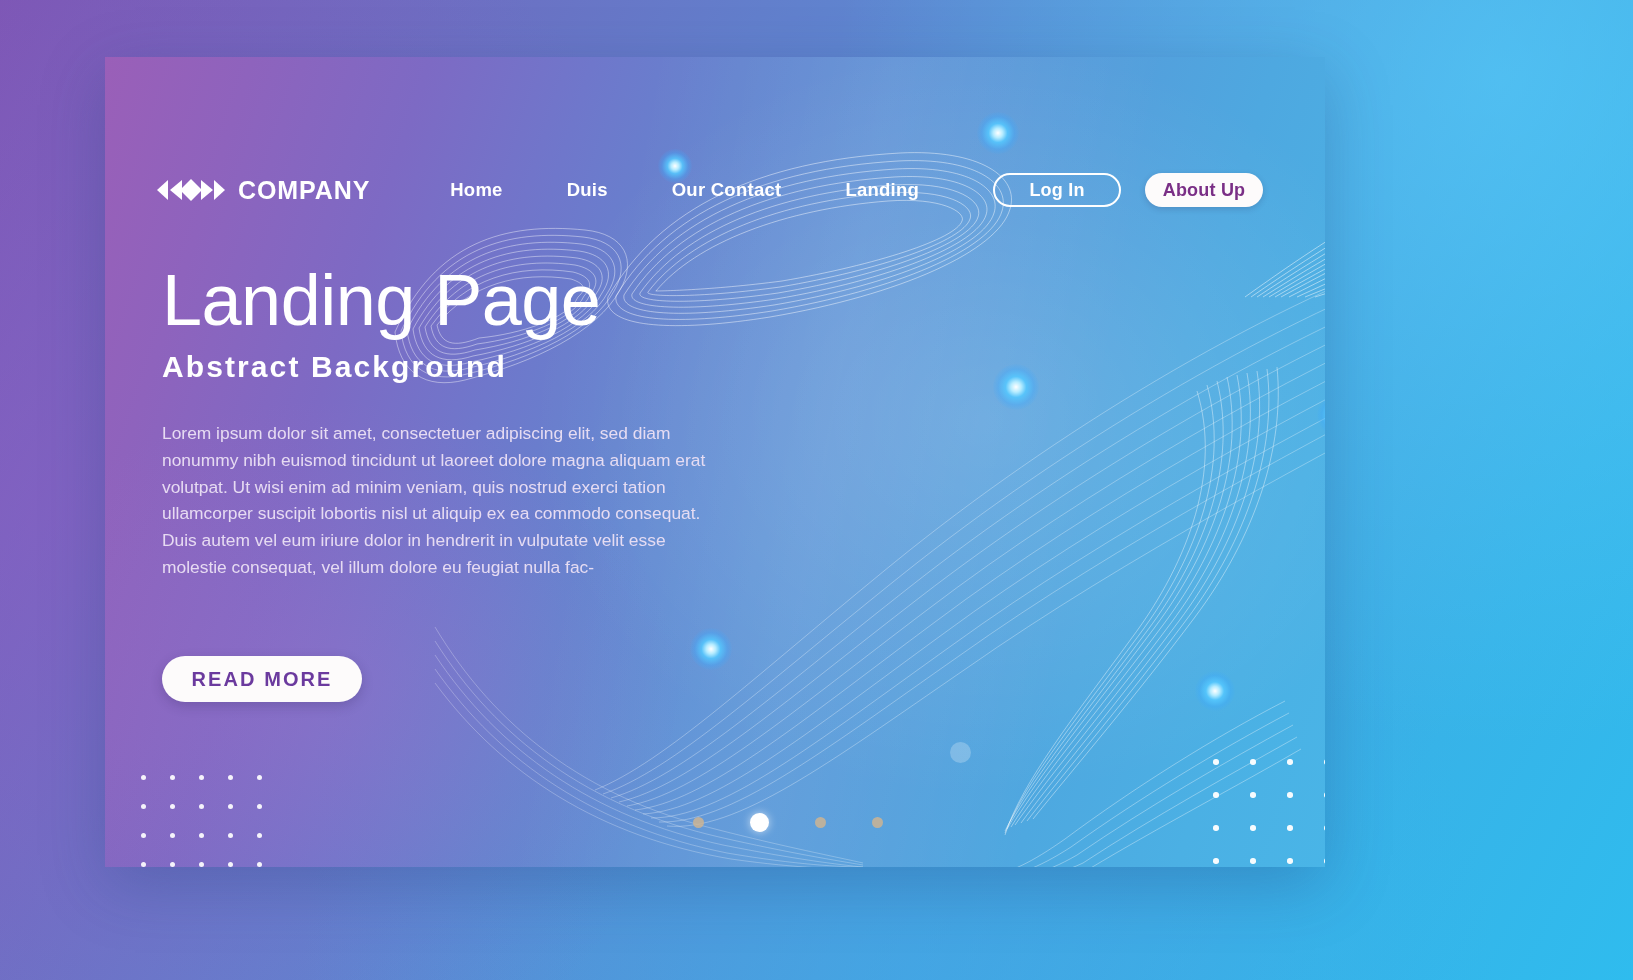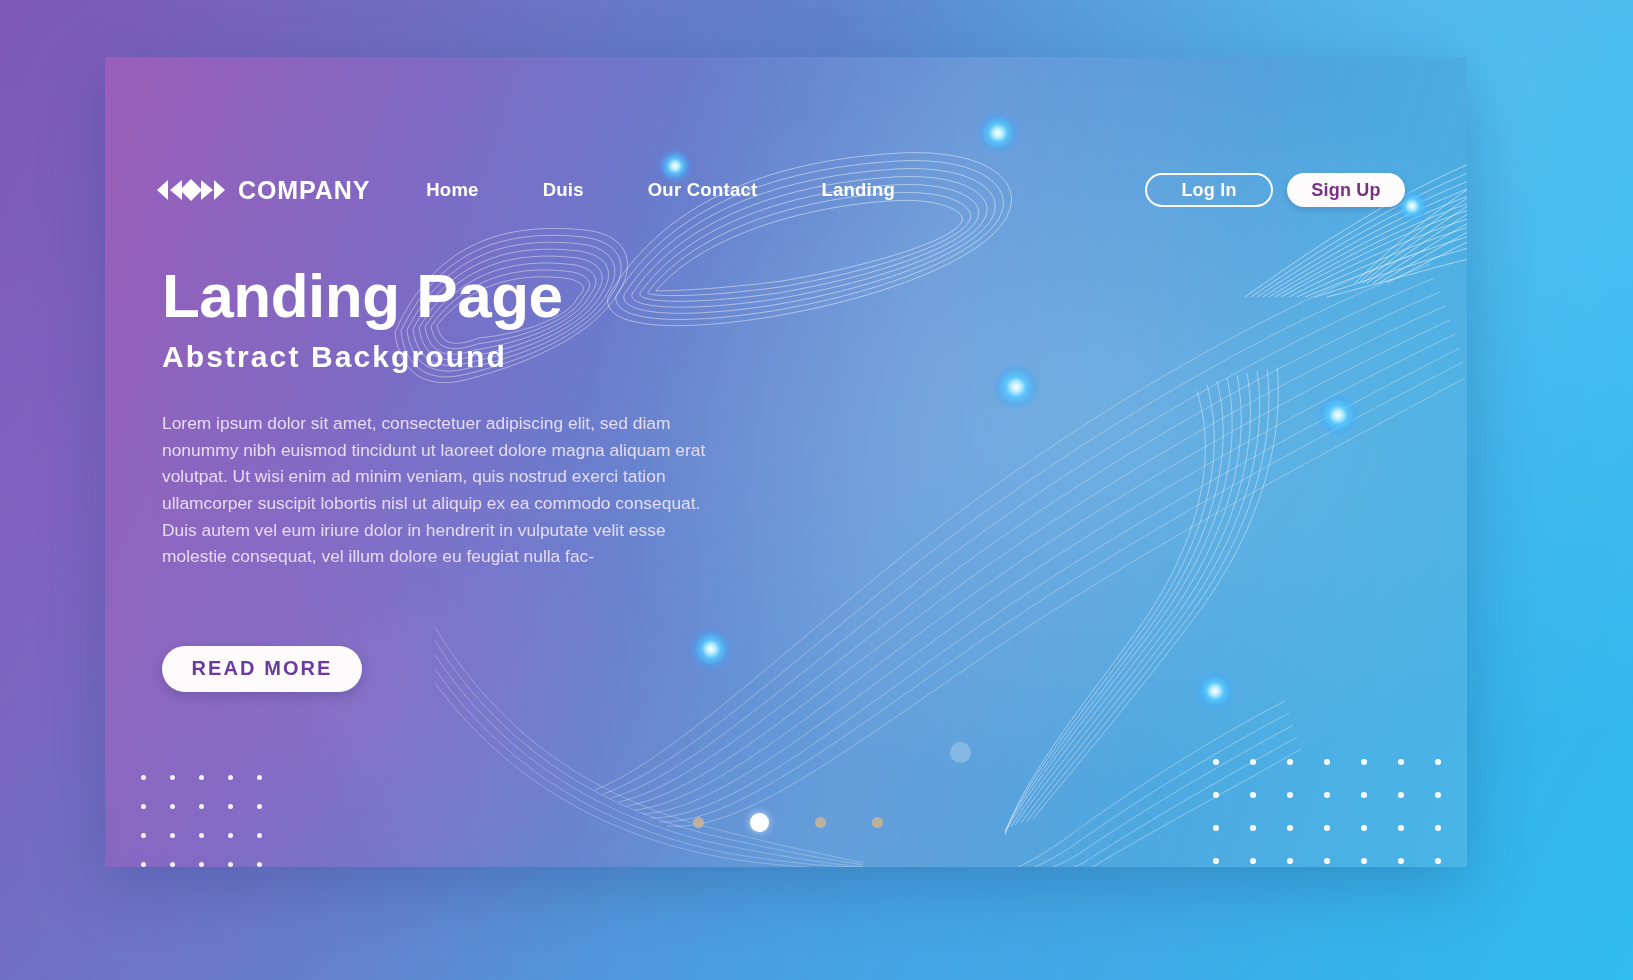--- a/index.html
+++ b/index.html
@@ -20,21 +20,21 @@
       radial-gradient(circle at 92% 8%, rgba(90,210,255,.55) 0%, rgba(90,210,255,0) 38%),
       radial-gradient(circle at 4% 52%, rgba(150,90,200,.40) 0%, rgba(150,90,200,0) 42%),
       radial-gradient(circle at 55% 100%, rgba(60,170,235,.45) 0%, rgba(60,170,235,0) 45%);
     pointer-events:none;
   }
 
   
   .hero{
     position:absolute;
     left:105px; top:57px;
-    width:1362px; height:810px;
+    width:1220px; height:810px;
     overflow:hidden;
     background: linear-gradient(108deg,
         #9a5fb8 0%,
         #8e63bd 10%,
         #7d6ac4 22%,
         #6f77cb 33%,
         #6484cf 43%,
         #5c92d6 55%,
         #559ddb 67%,
         #4ea8e0 79%,
@@ -72,53 +72,53 @@
     padding-left:52px; padding-right:62px;
   }
   .brand{ display:flex; align-items:center; gap:13px; }
   .brand-mark{ display:block; }
   .brand-name{
     color:#fff; font-size:25px; font-weight:bold;
     letter-spacing:.9px;
   }
   .nav-links{
     display:flex; align-items:flex-end;
-    gap:0; margin-left:56px;
+    gap:0; margin-left:80px;
   }
   .nav-links a{
     color:#ffffff; text-decoration:none;
     font-size:18.5px; font-weight:bold;
     letter-spacing:.25px;
     padding:6px 0;
     margin-right:64px;
     white-space:nowrap;
   }
   .nav-links a:last-child{ margin-right:0; }
-  .nav-actions{ margin-left:auto; display:flex; gap:14px; }
+  .nav-actions{ margin-left:auto; display:flex; gap:24px; }
   .btn-login{
     display:flex; align-items:center; justify-content:center;
     width:128px; height:34px;
     border:2px solid #ffffff; border-radius:18px;
     color:#ffffff; font-size:18px; font-weight:bold;
     background:transparent; letter-spacing:.2px;
   }
   .btn-signup{
     display:flex; align-items:center; justify-content:center;
     width:118px; height:34px;
     border:none; border-radius:18px;
     background:#fdfbfb; color:#7a2f86;
     font-size:18px; font-weight:bold; letter-spacing:.2px;
     box-shadow:0 2px 6px rgba(40,30,80,.18);
   }
 
   
   .hero-content{ position:absolute; left:57px; top:207px; width:600px; }
   .hero-title{
     color:#ffffff;
-    font-size:62px; font-weight:bold;
+    font-size:72px; font-weight:normal;
     letter-spacing:-.5px; line-height:1.02;
     margin-bottom:13px;
   }
   .hero-subtitle{
     color:#ffffff;
     font-size:30px; font-weight:bold;
     letter-spacing:2.1px;
     margin-bottom:28px;
   }
   .hero-paragraph{
@@ -323,21 +323,21 @@
 
     <div class="nav-links">
       <a href="#">Home</a>
       <a href="#">Duis</a>
       <a href="#">Our Contact</a>
       <a href="#">Landing</a>
     </div>
 
     <div class="nav-actions">
       <button class="btn-login">Log In</button>
-      <button class="btn-signup">Sign Up</button>
+      <button class="btn-signup">About Up</button>
     </div>
 
   </nav>
 
   <div class="hero-content">
     <h1 class="hero-title">Landing Page</h1>
     <h2 class="hero-subtitle">Abstract Background</h2>
     <p class="hero-paragraph">Lorem ipsum dolor sit amet, consectetuer adipiscing elit, sed diam nonummy nibh euismod tincidunt ut laoreet dolore magna aliquam erat volutpat. Ut wisi enim ad minim veniam, quis nostrud exerci tation ullamcorper suscipit lobortis nisl ut aliquip ex ea commodo consequat. Duis autem vel eum iriure dolor in hendrerit in vulputate velit esse molestie consequat, vel illum dolore eu feugiat nulla fac-</p>
     <button class="btn-readmore">READ MORE</button>
   </div>

